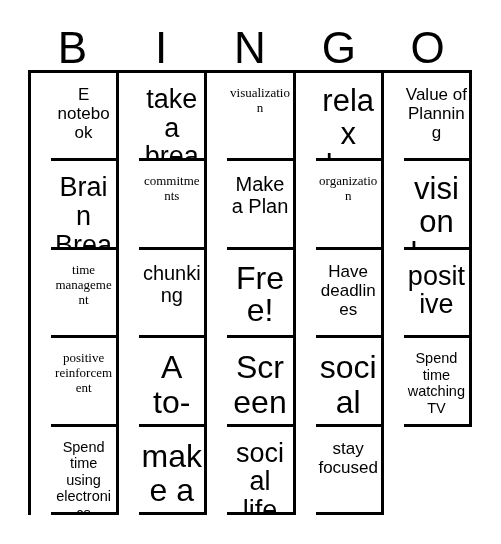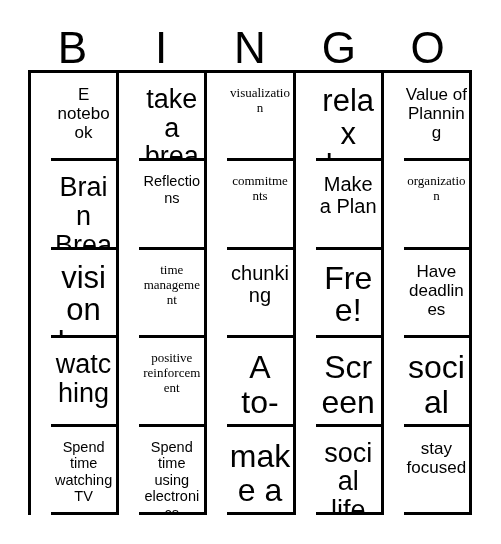--- a/index.html
+++ b/index.html
@@ -118,23 +118,20 @@
     <div class="cell fs-xxl">
         <span class="celltext">relax break</span>
       </div>
     <div class="cell fs-m">
         <span class="celltext">Value of Planning</span>
       </div>
 
     <div class="cell fs-xl">
         <span class="celltext">Brain Breaks</span>
       </div>
-    <div class="cell fs-sm">
-        <span class="celltext">Reflections</span>
-      </div>
     <div class="cell fs-s">
         <span class="celltext">commitments</span>
       </div>
     <div class="cell fs-ml">
         <span class="celltext">Make a Plan</span>
       </div>
     <div class="cell fs-s">
         <span class="celltext">organization</span>
       </div>
 
@@ -148,21 +145,21 @@
         <span class="celltext">chunking</span>
       </div>
     <div class="cell fs-free">
         <span class="celltext">Free!</span>
       </div>
     <div class="cell fs-m">
         <span class="celltext">Have deadlines</span>
       </div>
 
     <div class="cell fs-xl">
-        <span class="celltext">watching</span>
+        <span class="celltext">positive</span>
       </div>
     <div class="cell fs-s">
         <span class="celltext">positive reinforcement</span>
       </div>
     <div class="cell fs-l">
         <span class="celltext">A to-do-list</span>
       </div>
     <div class="cell fs-l">
         <span class="celltext">Screen Time</span>
       </div>

